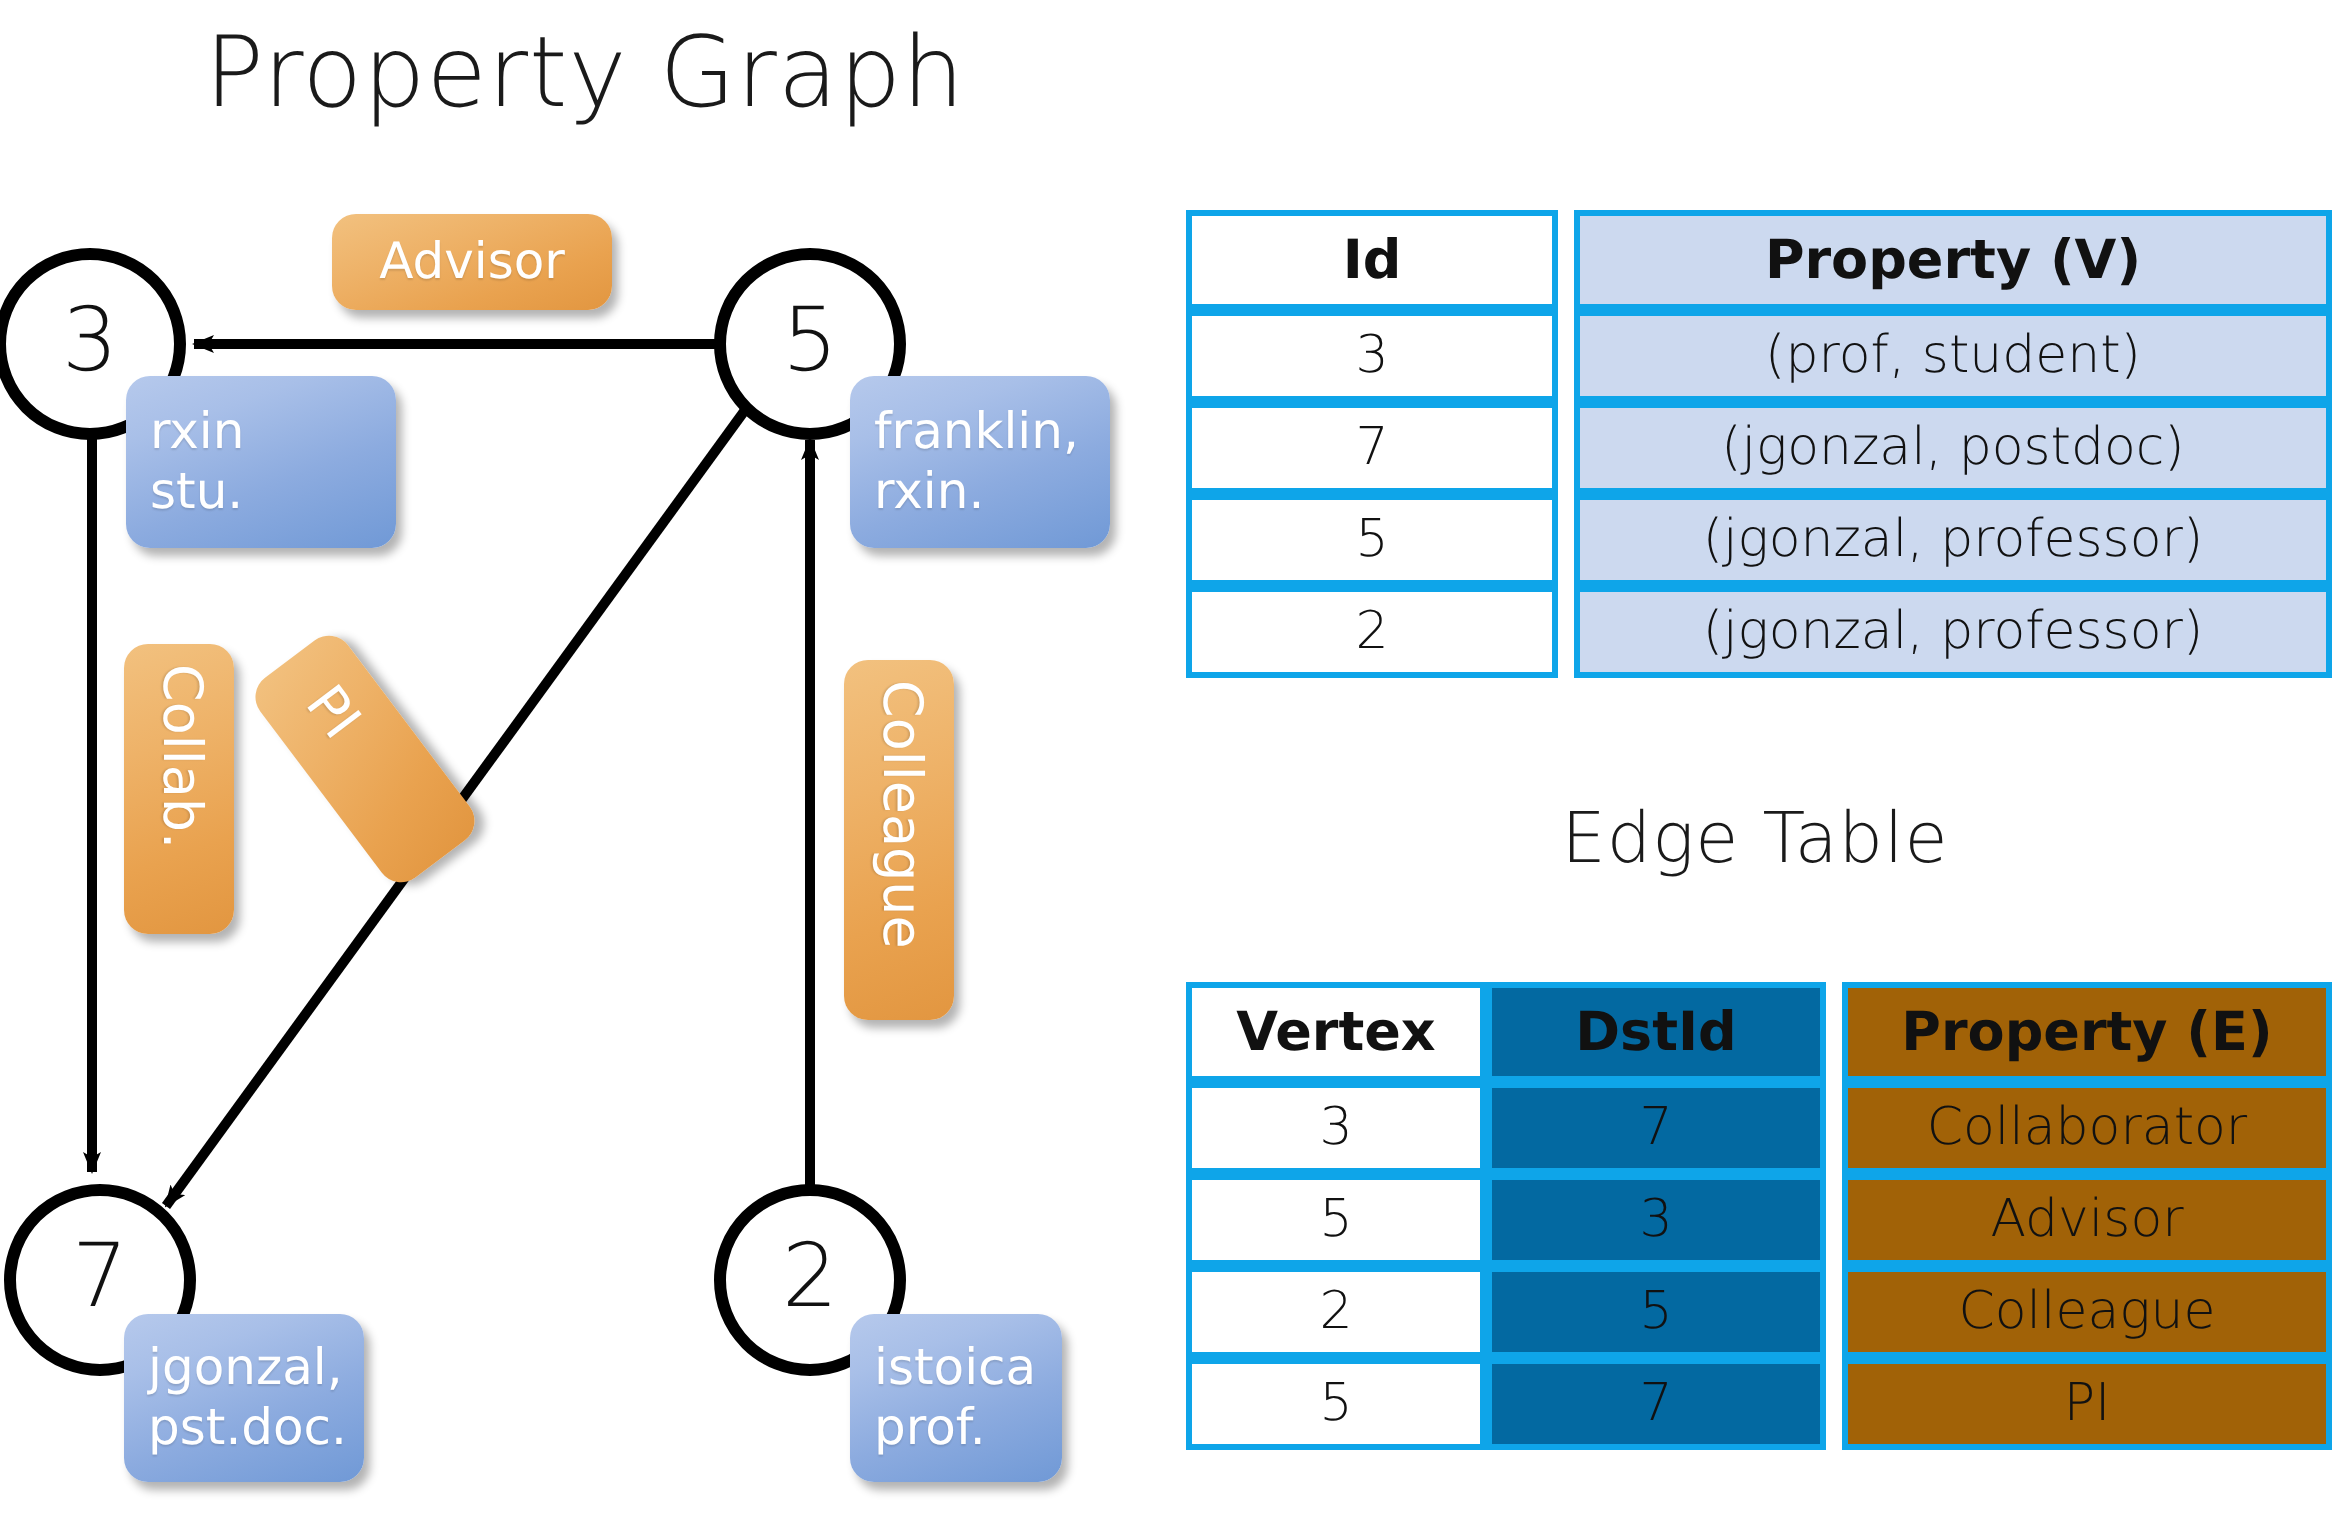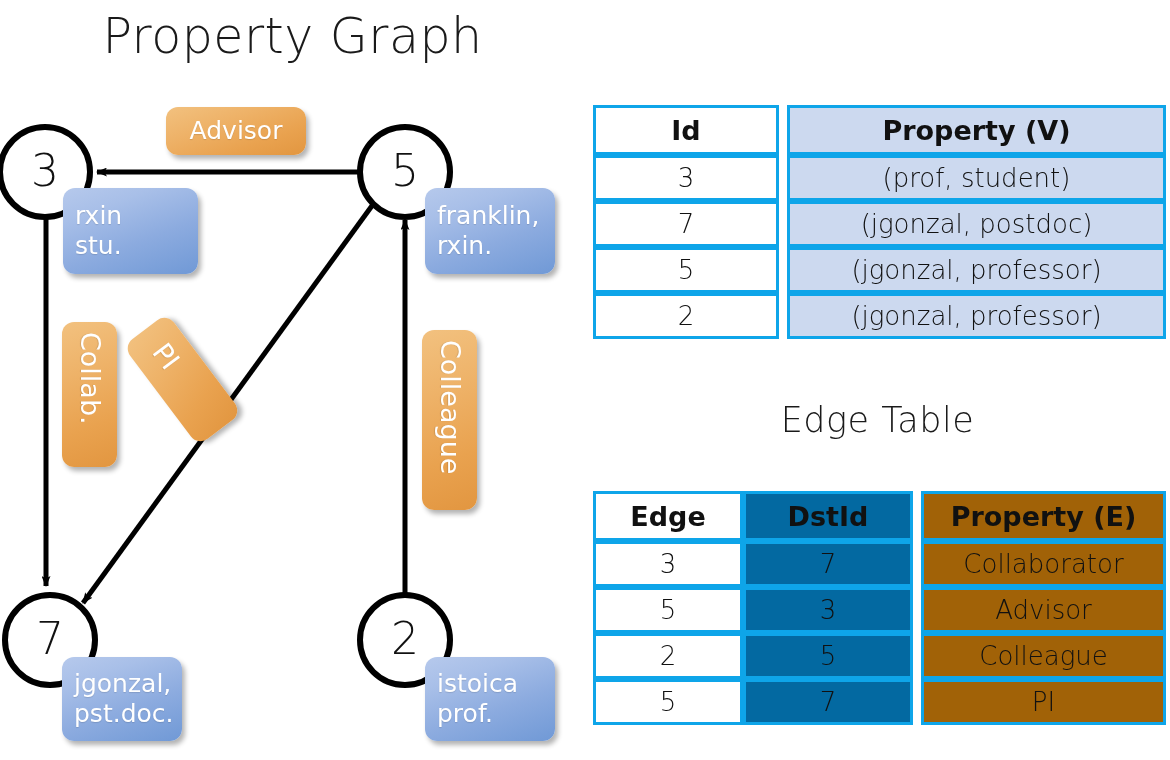--- a/index.html
+++ b/index.html
@@ -141,21 +141,21 @@
   <div class="chip blue" style="left:425px;top:188px;width:130px;height:86px;">
     <span class="txt">franklin,
 rxin.</span>
   </div>
 
   <div class="chip blue" style="left:62px;top:657px;width:120px;height:84px;">
     <span class="txt">jgonzal,
 pst.doc.</span>
   </div>
 
-  <div class="chip blue" style="left:425px;top:657px;width:130px;height:84px;">
+  <div class="chip blue" style="left:425px;top:657px;width:106px;height:84px;">
     <span class="txt">istoica
 prof.</span>
   </div>
 
   <div class="chip orange" style="left:166px;top:107px;width:140px;height:48px;
               justify-content:center;">
     <span class="txt" style="padding:0;">Advisor</span>
   </div>
 
   <div class="chip orange vert" style="left:62px;top:322px;width:55px;height:145px;">
@@ -199,21 +199,21 @@
         <td class="c-id">2</td>
         <td class="gapcol"></td>
         <td class="c-prop cell-blue">(jgonzal, professor)</td>
       </tr>
     </tbody>
   </table>
 
   <table class="tbl" id="edge-table">
     <thead>
       <tr>
-        <th class="c-src">Edge</th>
+        <th class="c-src">Vertex</th>
         <th class="c-dst">DstId</th>
         <td class="gapcol"></td>
         <th class="c-prop cell-orange">Property (E)</th>
       </tr>
     </thead>
     <tbody>
       <tr>
         <td class="c-src">3</td>
         <td class="c-dst">7</td>
         <td class="gapcol"></td>

